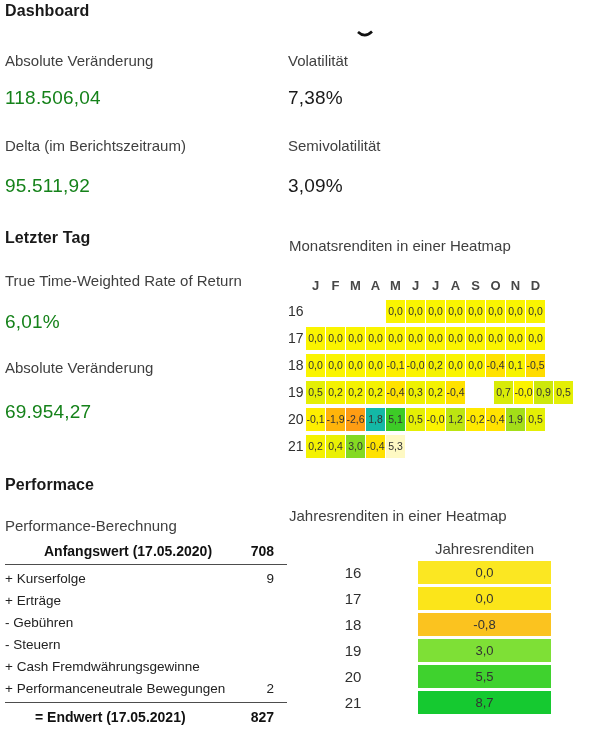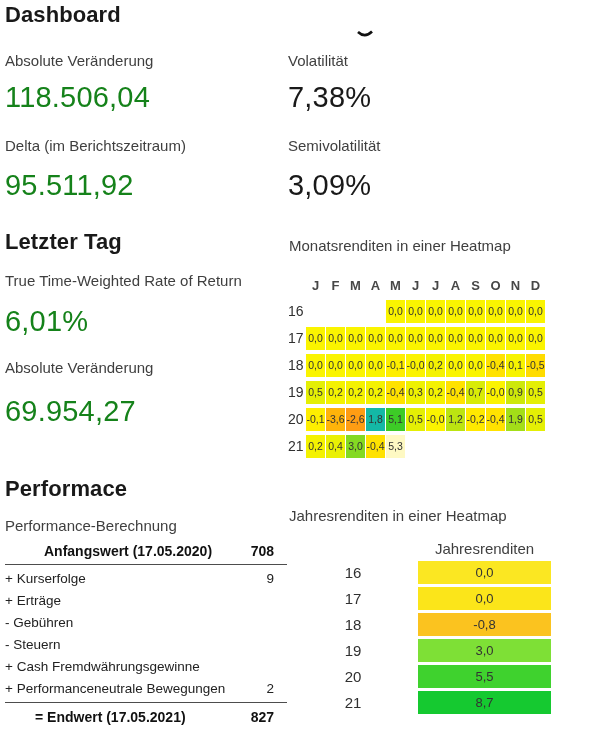--- a/index.html
+++ b/index.html
@@ -5,23 +5,23 @@
   * { box-sizing: border-box; margin: 0; padding: 0; }
   html,body { background:#fff; }
   .screen {
     position: relative;
     width: 602px; height: 755px;
     background: #ffffff;
     font-family: "Liberation Sans", sans-serif;
     overflow: hidden;
   }
   .abs { position: absolute; }
-  .h1 { font-size: 22px; font-weight: bold; color: #191919; letter-spacing: .1px; }
+  .h1 { font-size: 16px; font-weight: bold; color: #191919; letter-spacing: .1px; }
   .lbl { font-size: 15px; color: #3f3f3f; line-height: 16px; }
-  .big { font-size: 29px; color: #191919; line-height: 31px; letter-spacing: .2px; }
+  .big { font-size: 19px; color: #191919; line-height: 31px; letter-spacing: .2px; }
   .big.green { color: #15821A; }
 
   
   .mh-head { display:flex; margin-left:18px; height:15px; margin-bottom:7px; }
   .mh-head span { flex:none; width:19px; margin-right:1px; text-align:center;
                   font-size:13px; color:#474747; font-weight:600; }
   .mh-row { display:flex; height:23px; margin-bottom:4px; }
   .mh-year { flex:none; width:17px; margin-right:1px; font-size:14px; color:#303030;
              line-height:23px; text-align:left; }
   .mh-spacer { flex:none; height:23px; }
@@ -137,29 +137,29 @@
       <div class="mh-row">
         <div class="mh-year">19</div>
         <div class="mh-cell" style="background: rgb(228, 239, 5);">0,5</div>
         <div class="mh-cell" style="background: rgb(244, 242, 1);">0,2</div>
         <div class="mh-cell" style="background: rgb(244, 242, 1);">0,2</div>
         <div class="mh-cell" style="background: rgb(244, 242, 1);">0,2</div>
         <div class="mh-cell" style="background: rgb(255, 226, 0);">-0,4</div>
         <div class="mh-cell" style="background: rgb(238, 241, 2);">0,3</div>
         <div class="mh-cell" style="background: rgb(244, 242, 1);">0,2</div>
         <div class="mh-cell" style="background: rgb(255, 226, 0);">-0,4</div>
-        <div class="mh-cell" style="background: rgb(216, 235, 7);">0,7</div>
+        <div class="mh-cell" style="background: rgb(216, 235, 7); margin-left: 28px;">0,7</div>
         <div class="mh-cell" style="background: rgb(251, 243, 0);">-0,0</div>
         <div class="mh-cell" style="background: rgb(205, 232, 10);">0,9</div>
         <div class="mh-cell" style="background: rgb(228, 239, 5);">0,5</div>
       </div>
       <div class="mh-row">
         <div class="mh-year">20</div>
         <div class="mh-cell" style="background: rgb(254, 238, 0);">-0,1</div>
-        <div class="mh-cell" style="background: rgb(255, 180, 10);">-3,6</div>
+        <div class="mh-cell" style="background: rgb(255, 180, 10);">-1,9</div>
         <div class="mh-cell" style="background: rgb(255, 157, 19);">-2,6</div>
         <div class="mh-cell" style="background: #14b8a6;">1,8</div>
         <div class="mh-cell" style="background: rgb(61, 203, 39);">5,1</div>
         <div class="mh-cell" style="background: rgb(228, 239, 5);">0,5</div>
         <div class="mh-cell" style="background: rgb(251, 243, 0);">-0,0</div>
         <div class="mh-cell" style="background: rgb(188, 228, 17);">1,2</div>
         <div class="mh-cell" style="background: rgb(255, 233, 0);">-0,2</div>
         <div class="mh-cell" style="background: rgb(255, 226, 0);">-0,4</div>
         <div class="mh-cell" style="background: rgb(163, 222, 24);">1,9</div>
         <div class="mh-cell" style="background: rgb(228, 239, 5);">0,5</div>

